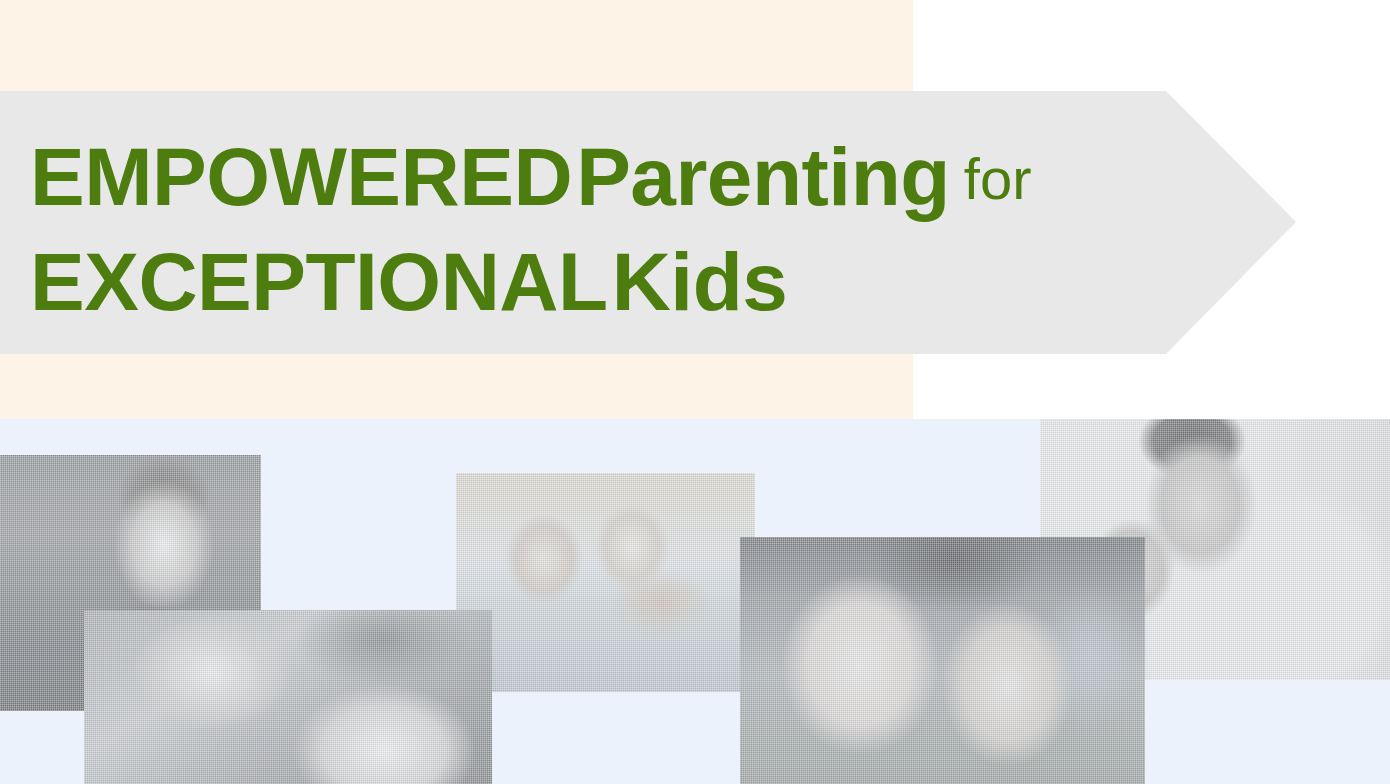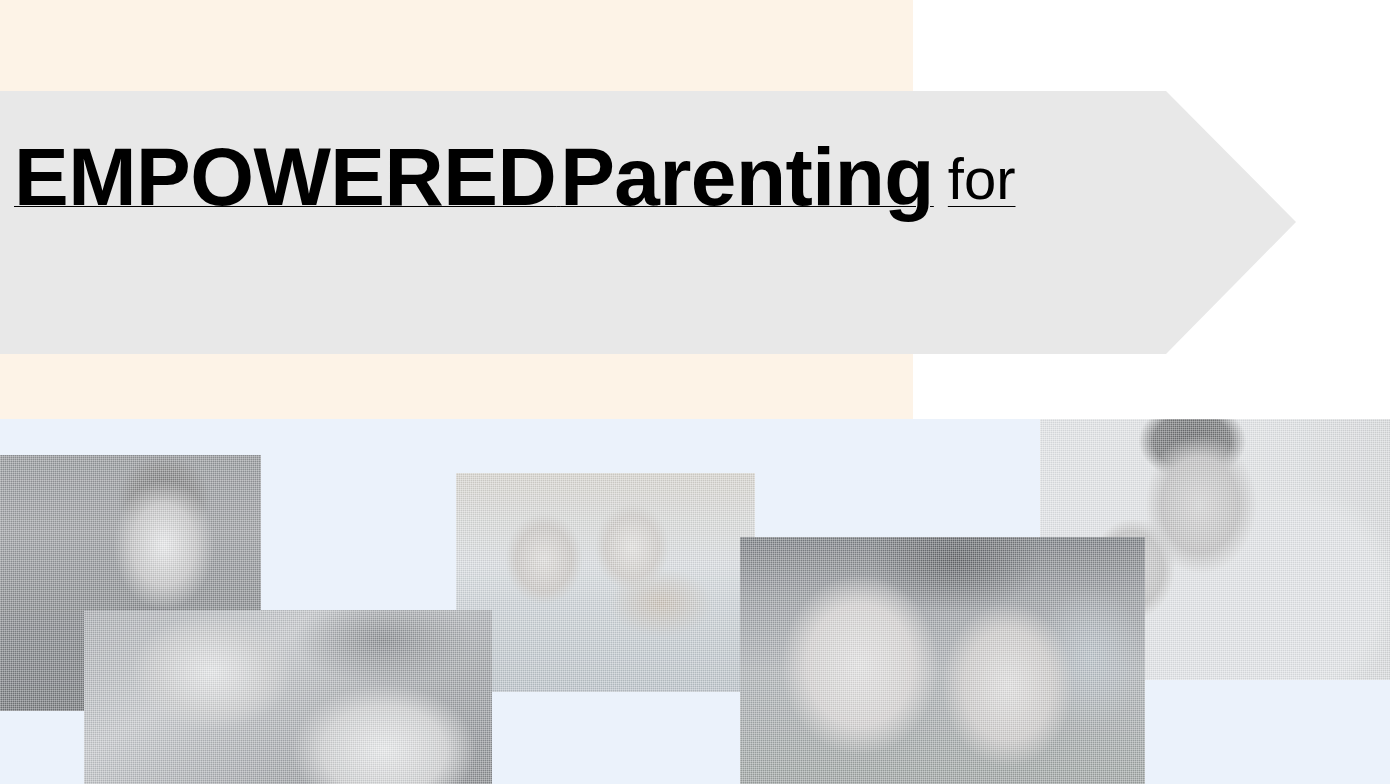--- a/index.html
+++ b/index.html
@@ -32,27 +32,26 @@
   .banner {
     position: absolute;
     left: 0; top: 91px;
     width: 1296px; height: 263px;
     background: #e8e8e8;
     -webkit-clip-path: polygon(0 0, 1166px 0, 1296px 131px, 1166px 263px, 0 263px);
     clip-path: polygon(0 0, 1166px 0, 1296px 131px, 1166px 263px, 0 263px);
   }
   .banner-text {
     position: absolute;
-    left: 14px; top: 34px;
+    left: 30px; top: 34px;
     width: 1120px;
-    color: #000000;
+    color: #4d7c0f;
     line-height: 1.28;
     letter-spacing: -0.5px;
     white-space: nowrap;
-    text-decoration: underline;
   }
   .line { display: block; }
   .t-strong {
     font-size: 82px;
     font-weight: 700;
   }
   .t-upper {
     font-size: 82px;
     font-weight: 700;
   }
@@ -152,20 +151,21 @@
 <body>
 
 <div id="slide">
 
   <div class="top-zone">
     <div class="cream-panel"></div>
 
     <div class="banner">
       <div class="banner-text">
         <span class="line"><span class="t-upper">EMPOWERED</span><span>&nbsp;</span><span class="t-strong">Parenting</span><span class="t-light">for</span></span>
+        <span class="line"><span class="t-upper">EXCEPTIONAL</span><span>&nbsp;</span><span class="t-strong">Kids</span></span>
       </div>
     </div>
   </div>
 
   <div class="photo-zone">
 
     <div class="photo" id="photo-1">
       <div class="inner"></div>
     </div>
 

